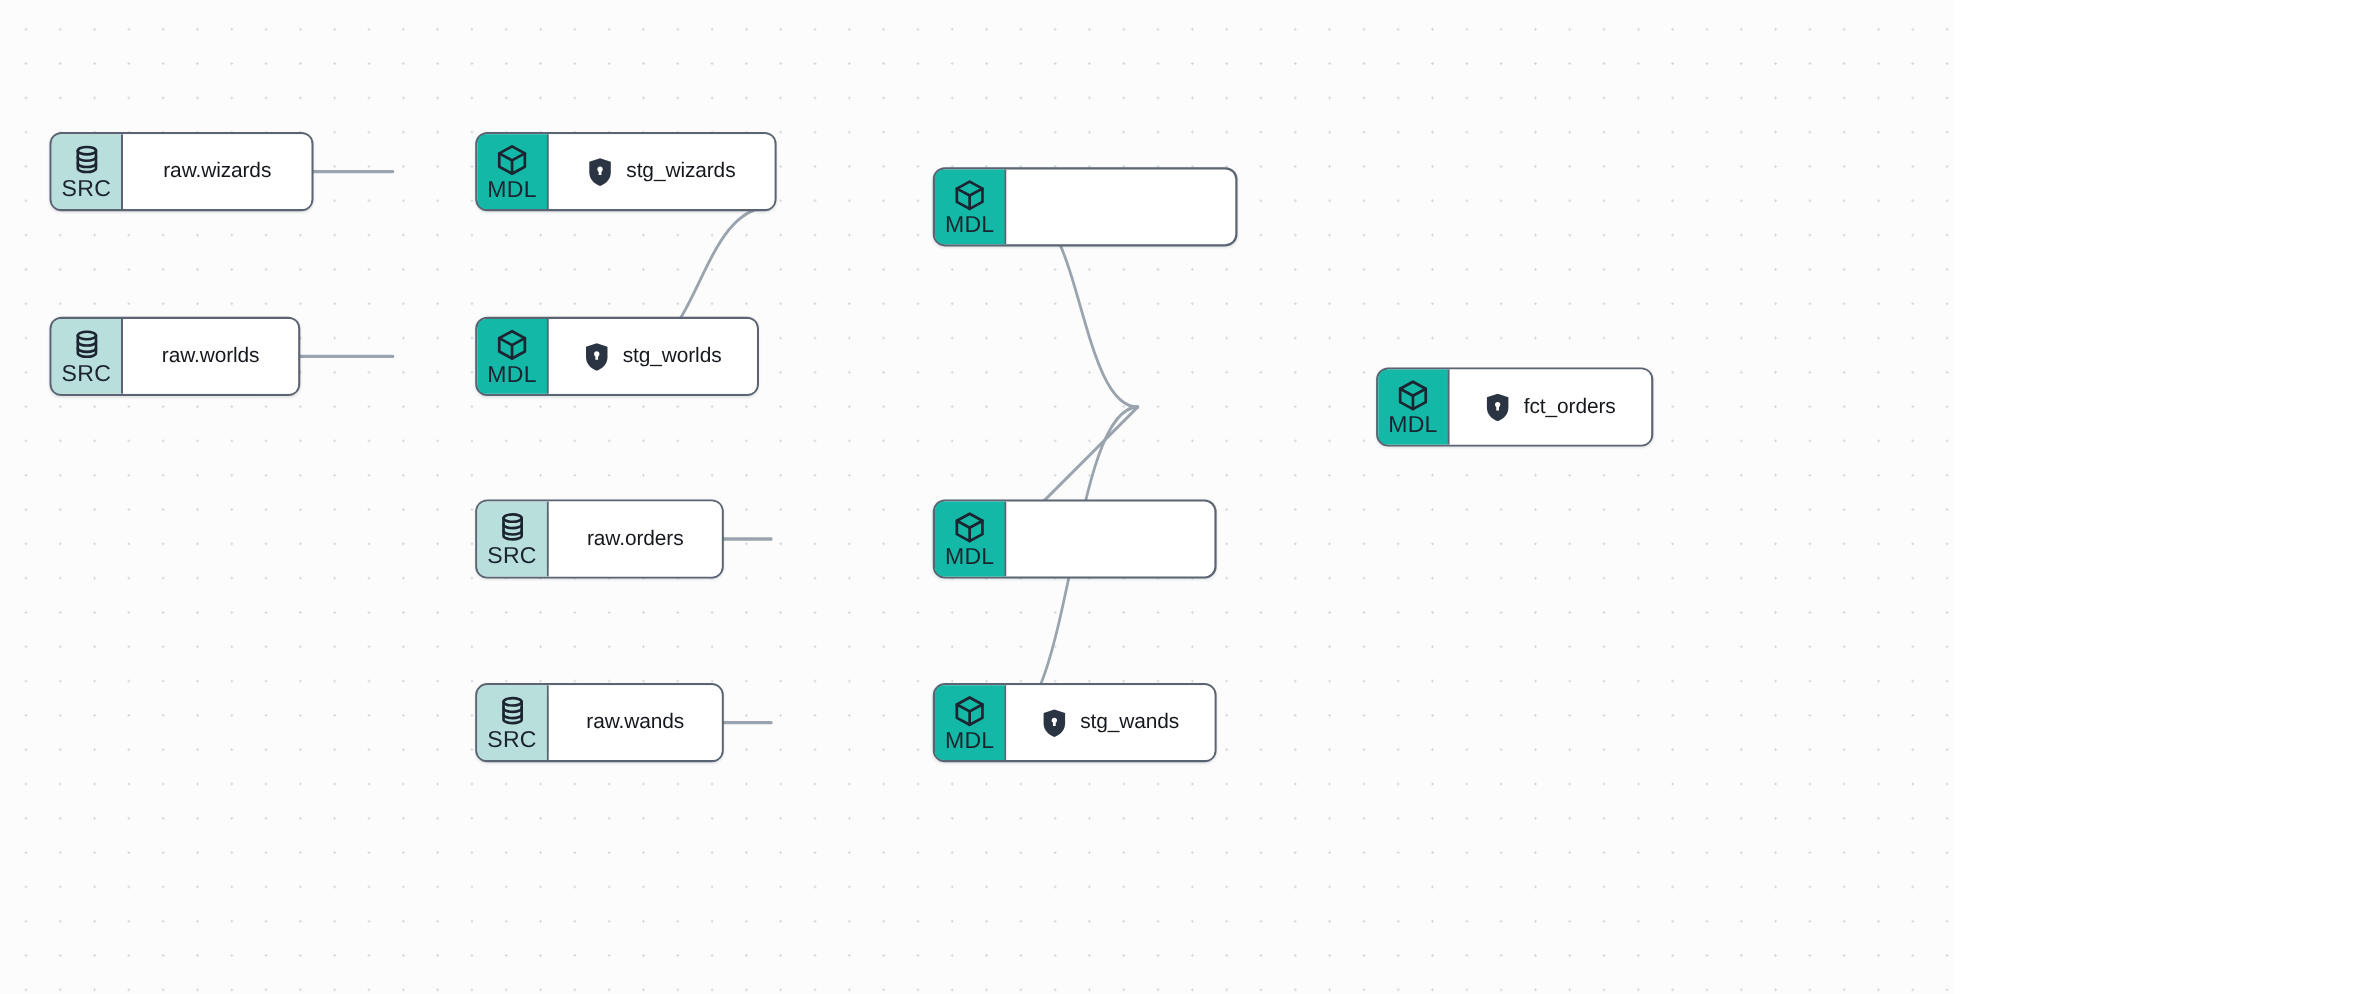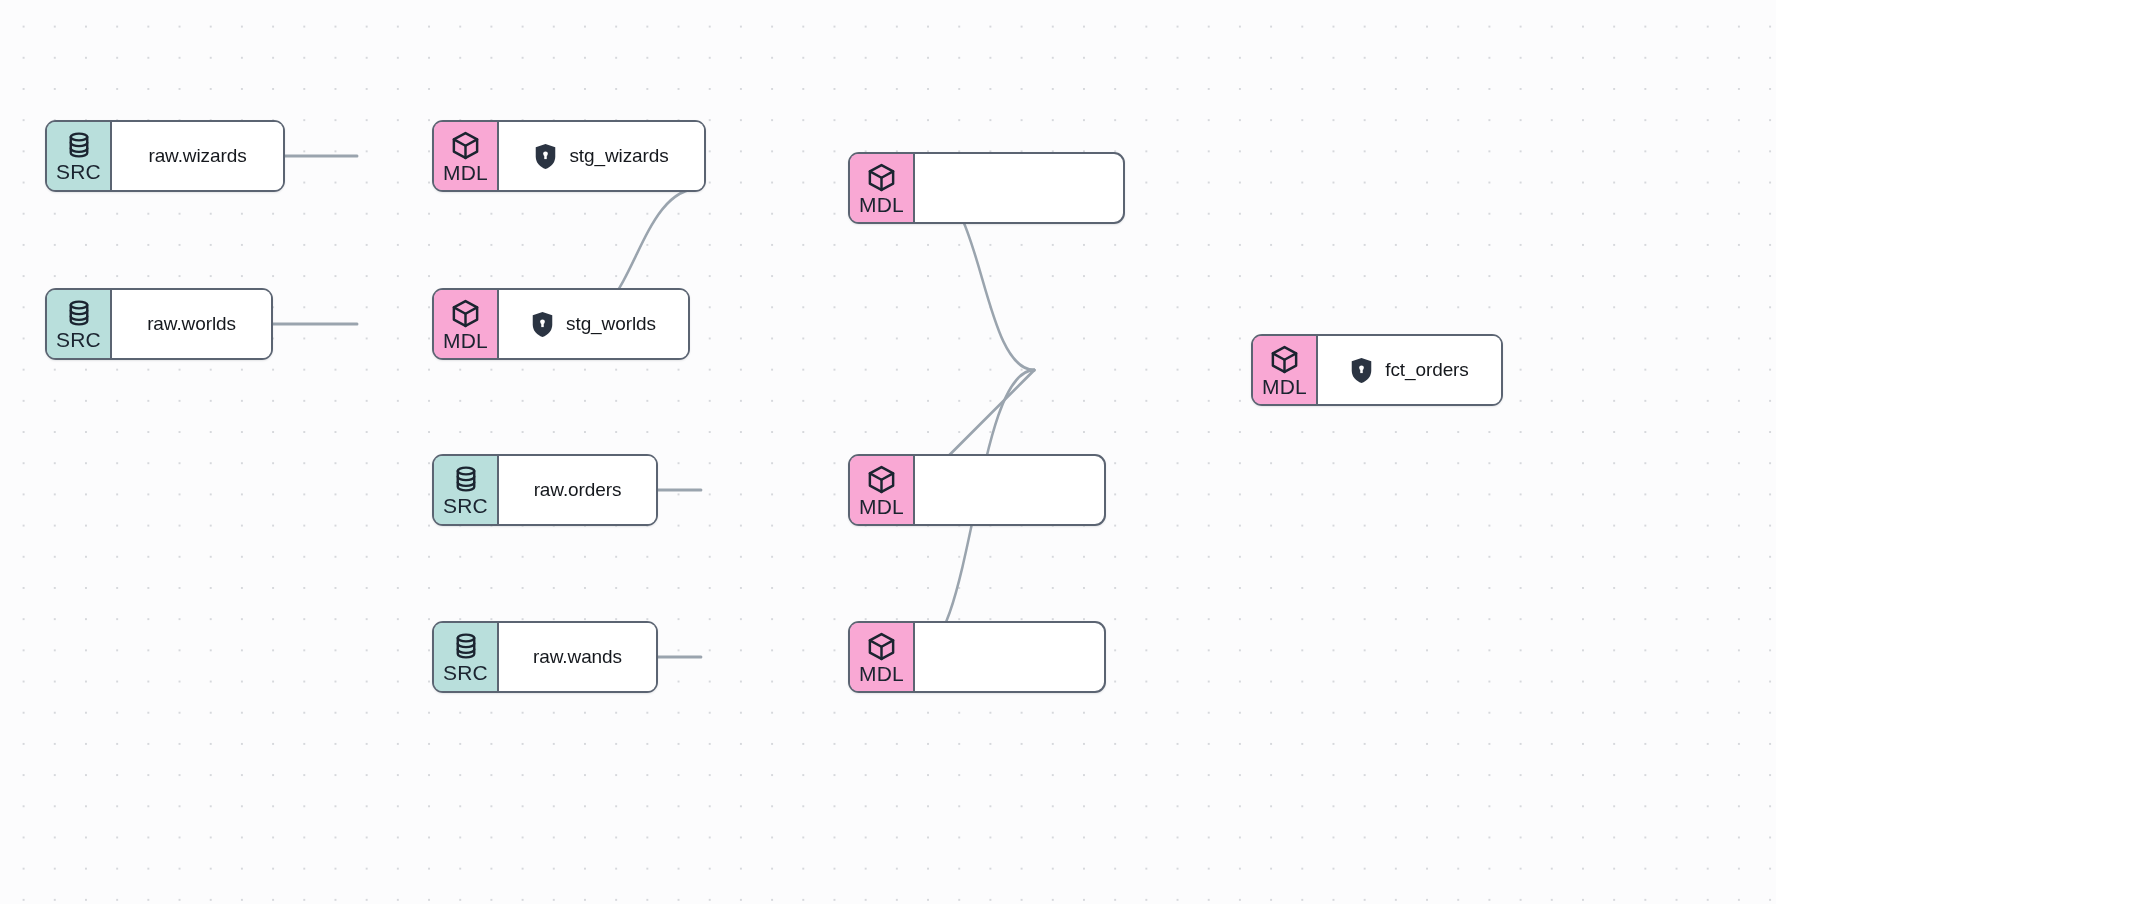--- a/index.html
+++ b/index.html
@@ -51,21 +51,21 @@
     display: flex;
     flex-direction: column;
     align-items: center;
     justify-content: center;
     gap: 1px;
     border-right: 2.5px solid #5b6472;
     border-radius: 8px 0 0 8px;
     color: #1b2430;
   }
   .node.src .badge { background: #b9dfdc; }
-  .node.mdl .badge { background: #f9a8d4; }
+  .node.mdl .badge { background: #14b8a6; }
   .badge svg { display: block; }
   .badge-label {
     font-size: 21px;
     line-height: 1;
     letter-spacing: .2px;
     color: #1b2430;
   }
   .body {
     flex: 1 1 auto;
     display: flex;
@@ -224,20 +224,30 @@
         <div class="badge">
           <span>
             <svg width="31" height="31" viewBox="0 0 24 24" fill="none" stroke="#1b2430" stroke-width="1.9" stroke-linecap="round" stroke-linejoin="round">
               <path d="M12 2.4 21 7.3v9.4L12 21.6 3 16.7V7.3z"></path>
               <path d="M3 7.3 12 12.2 21 7.3"></path>
               <path d="M12 12.2v9.4"></path>
             </svg>
           </span>
           <span class="badge-label">MDL</span>
         </div>
+        <div class="body">
+          <span>
+            <svg class="shield" width="23" height="27" viewBox="0 0 22 26">
+              <path d="M11 .9 20.4 4v9.2c0 5.6-4 9.8-9.4 11.9C5.6 23 1.6 18.8 1.6 13.2V4z" fill="#2b3442"></path>
+              <circle cx="11" cy="10.4" r="2.3" fill="#ffffff"></circle>
+              <path d="M9.8 10.4h2.4v5.1H9.8z" fill="#ffffff"></path>
+            </svg>
+          </span>
+          <span class="node-label">stg_wands</span>
+        </div>
       </div>
       <div class="node mdl" style="left: 848px; top: 152px; width: 277px; height: 72px;">
         <div class="badge">
           <span>
             <svg width="31" height="31" viewBox="0 0 24 24" fill="none" stroke="#1b2430" stroke-width="1.9" stroke-linecap="round" stroke-linejoin="round">
               <path d="M12 2.4 21 7.3v9.4L12 21.6 3 16.7V7.3z"></path>
               <path d="M3 7.3 12 12.2 21 7.3"></path>
               <path d="M12 12.2v9.4"></path>
             </svg>
           </span>

